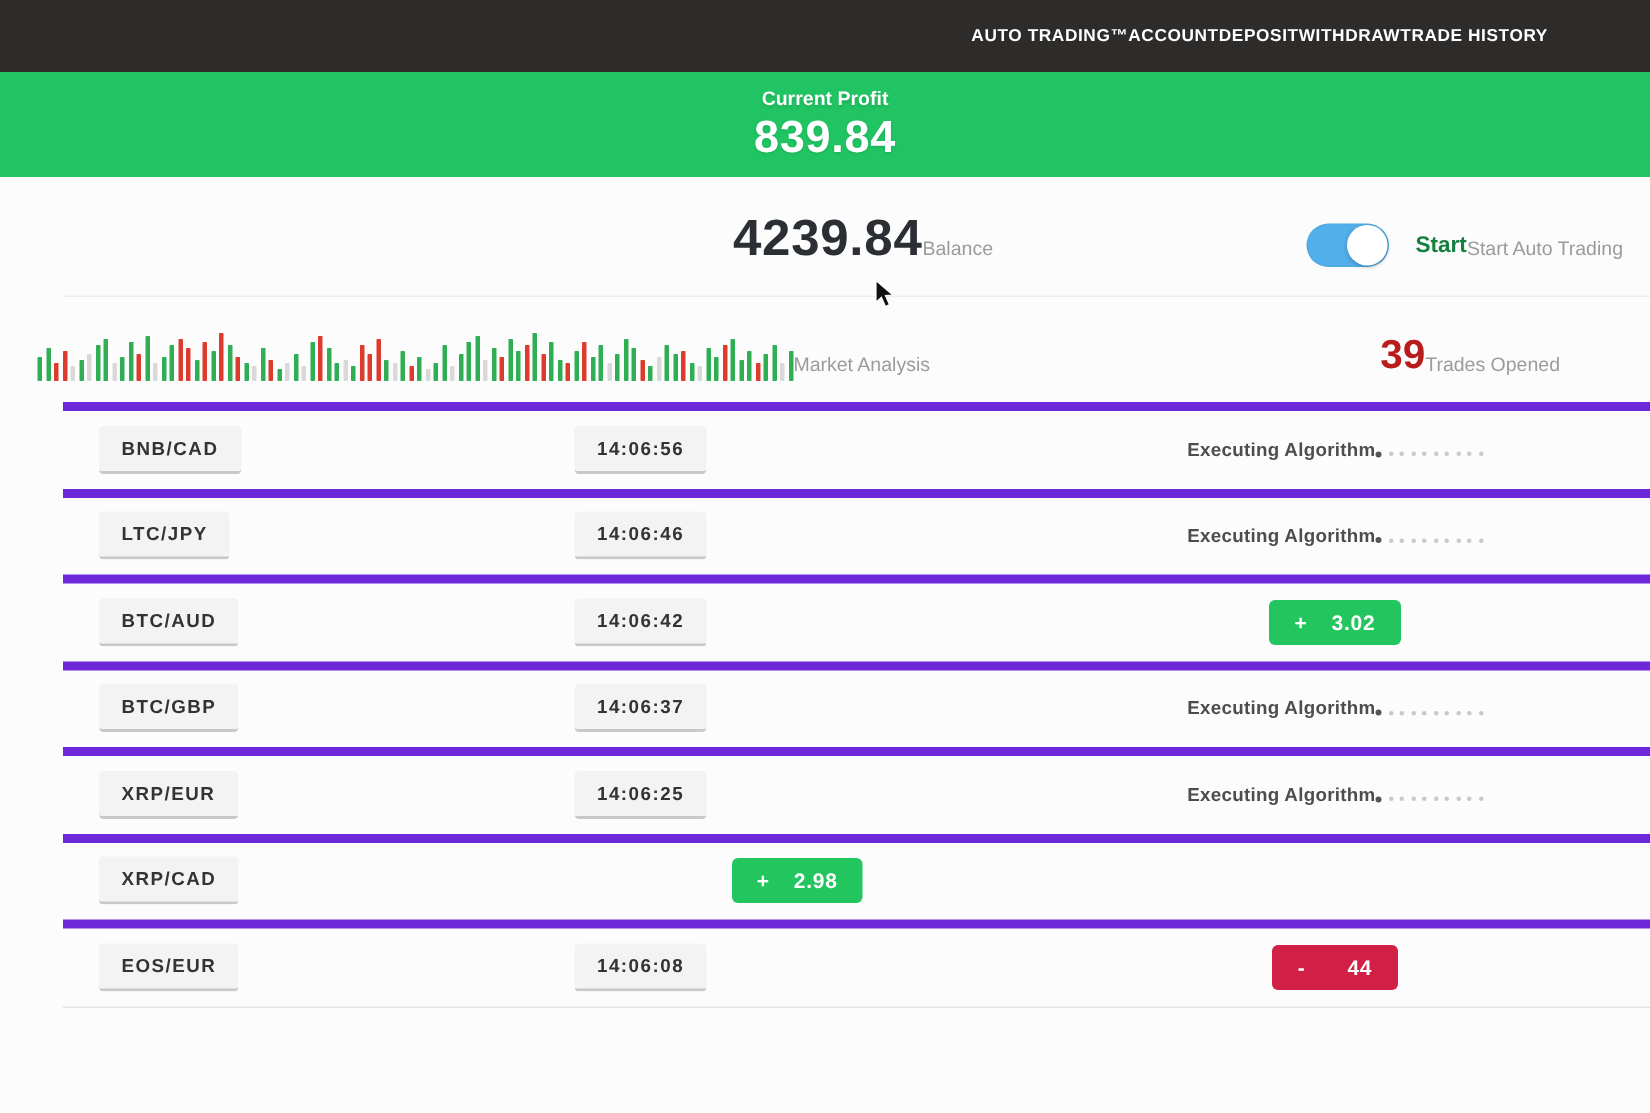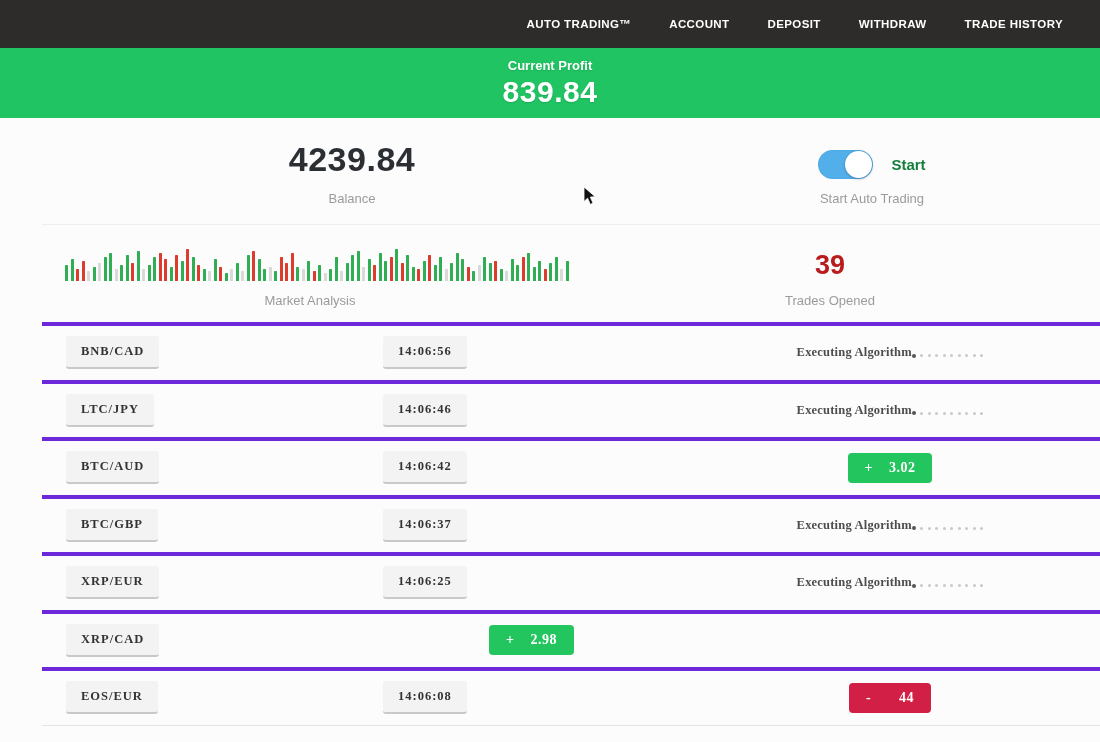--- a/index.html
+++ b/index.html
@@ -10,22 +10,21 @@
     position: relative;
   }
 
   
   .topnav {
     height: 48px;
     background: #2e2c2b;
     display: flex;
     align-items: center;
     justify-content: flex-end;
-    padding-right: 37px;
-    gap: 38px;
+    padding-right: 68px;
   }
   .topnav .nav-item {
     color: #ffffff;
     font-size: 11.5px;
     font-weight: bold;
     letter-spacing: 0.4px;
     cursor: pointer;
     white-space: nowrap;
   }
 
@@ -44,21 +43,21 @@
   .banner .banner-value { font-size: 30px; font-weight: bold; letter-spacing: 0.5px; }
 
   
   .stats-row {
     display: grid;
     grid-template-columns: 620px 420px;
     margin: 0;
   }
   .stats-row.first { padding: 22px 0 18px 0; border-bottom: 1px solid #efecef; margin-left: 42px; }
   .stats-row.second { padding: 20px 0 14px 0; }
-  .stat-cell { display: flex; flex-direction: column; align-items: center; justify-content: flex-end; }
+  .stat-cell { display: flex; flex-direction: row; align-items: center; justify-content: flex-end; }
   .big-number { font-size: 34px; font-weight: bold; color: #2b2f33; letter-spacing: 0.5px; }
   .med-number { font-size: 27px; font-weight: bold; color: #b91c1c; }
   .stat-caption { font-size: 13px; color: #9b9b9b; margin-top: 12px; }
 
   
   .toggle-wrap { display: flex; align-items: center; gap: 18px; margin-top: 8px; }
   .switch {
     width: 55px; height: 29px; border-radius: 15px;
     background: #53afe9;
     position: relative; cursor: pointer;
@@ -82,22 +81,21 @@
   .bar.r { background: #dd3b2e; }
   .bar.l { background: #d9d9d9; }
 
   
   .trades { margin-left: 42px; }
   .trade-row {
     display: grid;
     grid-template-columns: 341px 1fr 420px;
     align-items: center;
     height: 57.5px;
-    border-top: 4px solid #6d28d9;
-    font-family: Liberation Serif, serif;
+    border-top: 6px solid #6d28d9;
   }
   .trade-row .pair-cell { padding-left: 24px; }
   .chip {
     display: inline-block;
     background: #f3f3f3;
     border-radius: 3px;
     border-bottom: 2px solid #c9c9c9;
     padding: 8px 15px;
     font-size: 12.5px;
     font-weight: bold;

